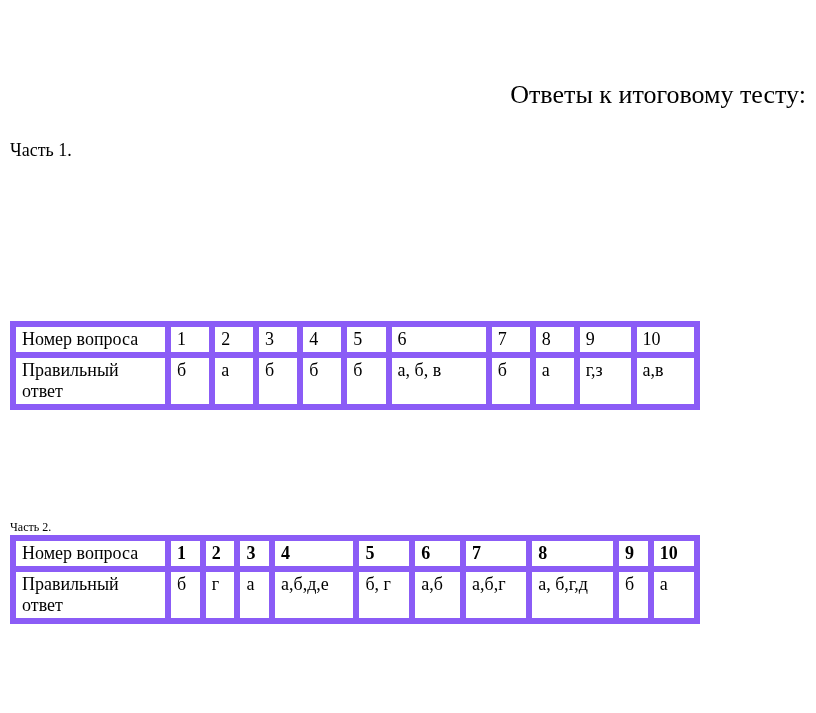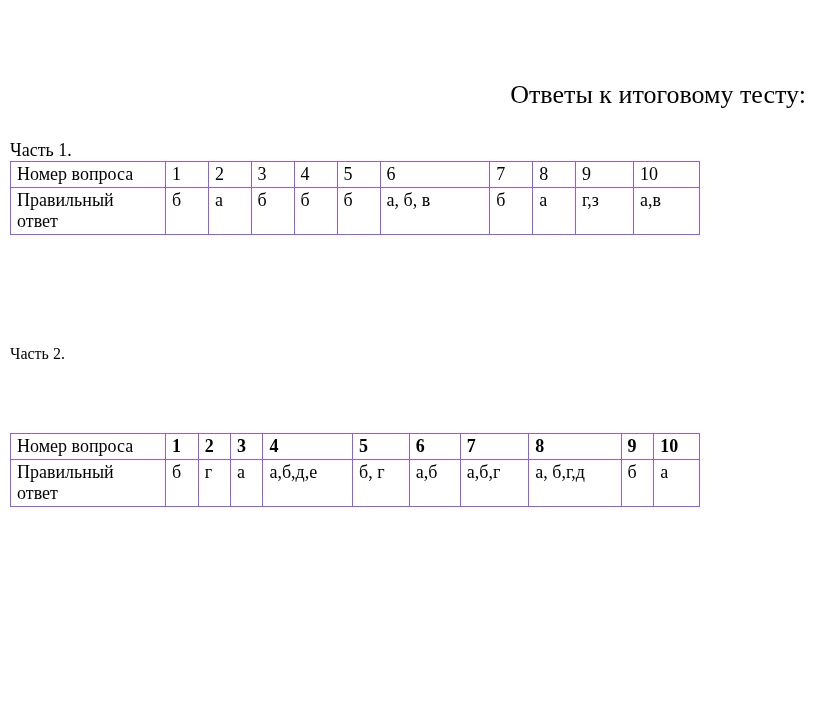--- a/index.html
+++ b/index.html
@@ -17,34 +17,34 @@
     }
     .title {
       font-size: 26px;
       font-weight: normal;
       margin-bottom: 30px;
       text-align: right;
     }
     .subtitle {
       font-size: 18px;
       font-weight: normal;
+      margin-bottom: 160px;
     }
     .subtitle2 {
-      font-size: 16px;
+      font-size: 12px;
       font-weight: normal;
       margin-top: 110px;
-      margin-bottom: 70px;
     }
     table {
       border-collapse: collapse;
       font-size: 18px;
       width: 690px;
     }
     td {
-      border: 1px solid #8b5cf6;
+      border: 6px solid #8b5cf6;
       padding: 2px 6px;
       vertical-align: top;
       text-align: left;
     }
     .label-cell {
       width: 155px;
     }
     .bold {
       font-weight: bold;
     }

